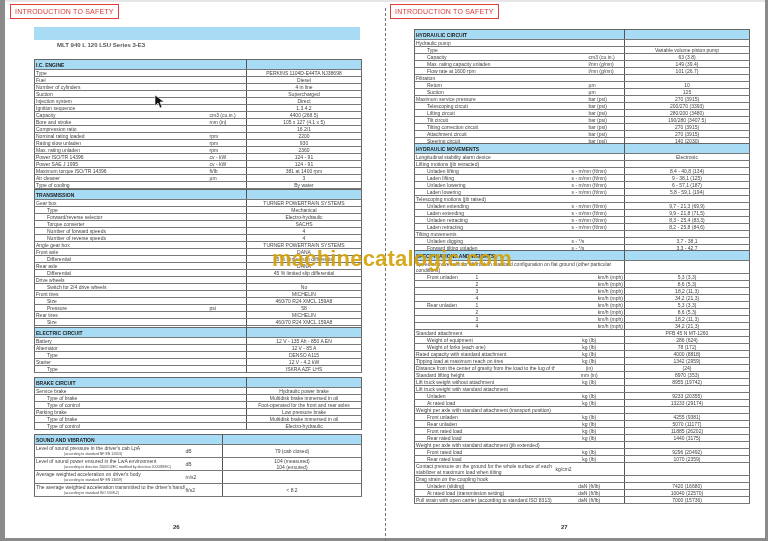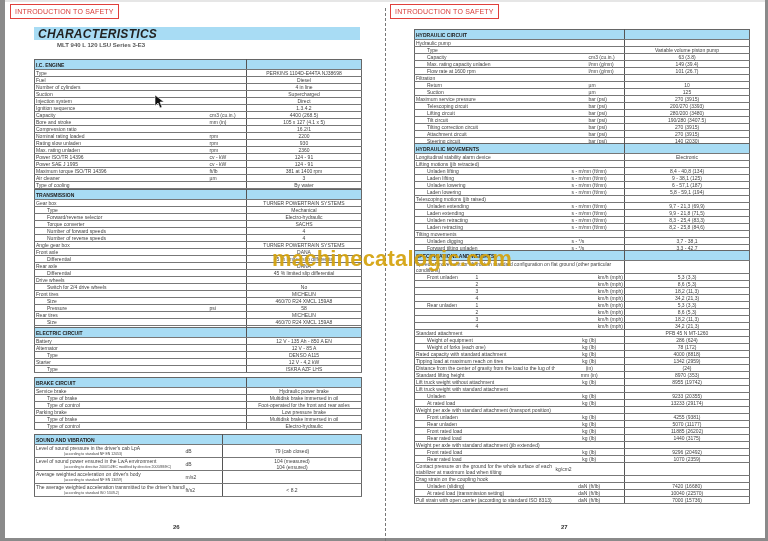--- a/index.html
+++ b/index.html
@@ -41,21 +41,20 @@
 
 <div class="topline"></div>
 <div class="leftbar"></div>
 <div class="rightbar"></div>
 <div class="bottombar"></div>
 <div class="divider"></div>
 
 <div class="page left">
   <div class="safety-btn">INTRODUCTION TO SAFETY</div>
   <div class="title-bar"></div>
-  <div class="title">CHARACTERISTICS</div>
   <div class="subtitle">MLT 940 L 120 LSU Series 3-E3</div>
 
   <table class="spec" id="t-engine" style="left:29px; top:59px; width:327px;">
     <colgroup>
         <col style="width:174px">
         <col style="width:38px">
         <col style="width:115px">
       </colgroup>
     <tbody>
         <tr class="hd">

